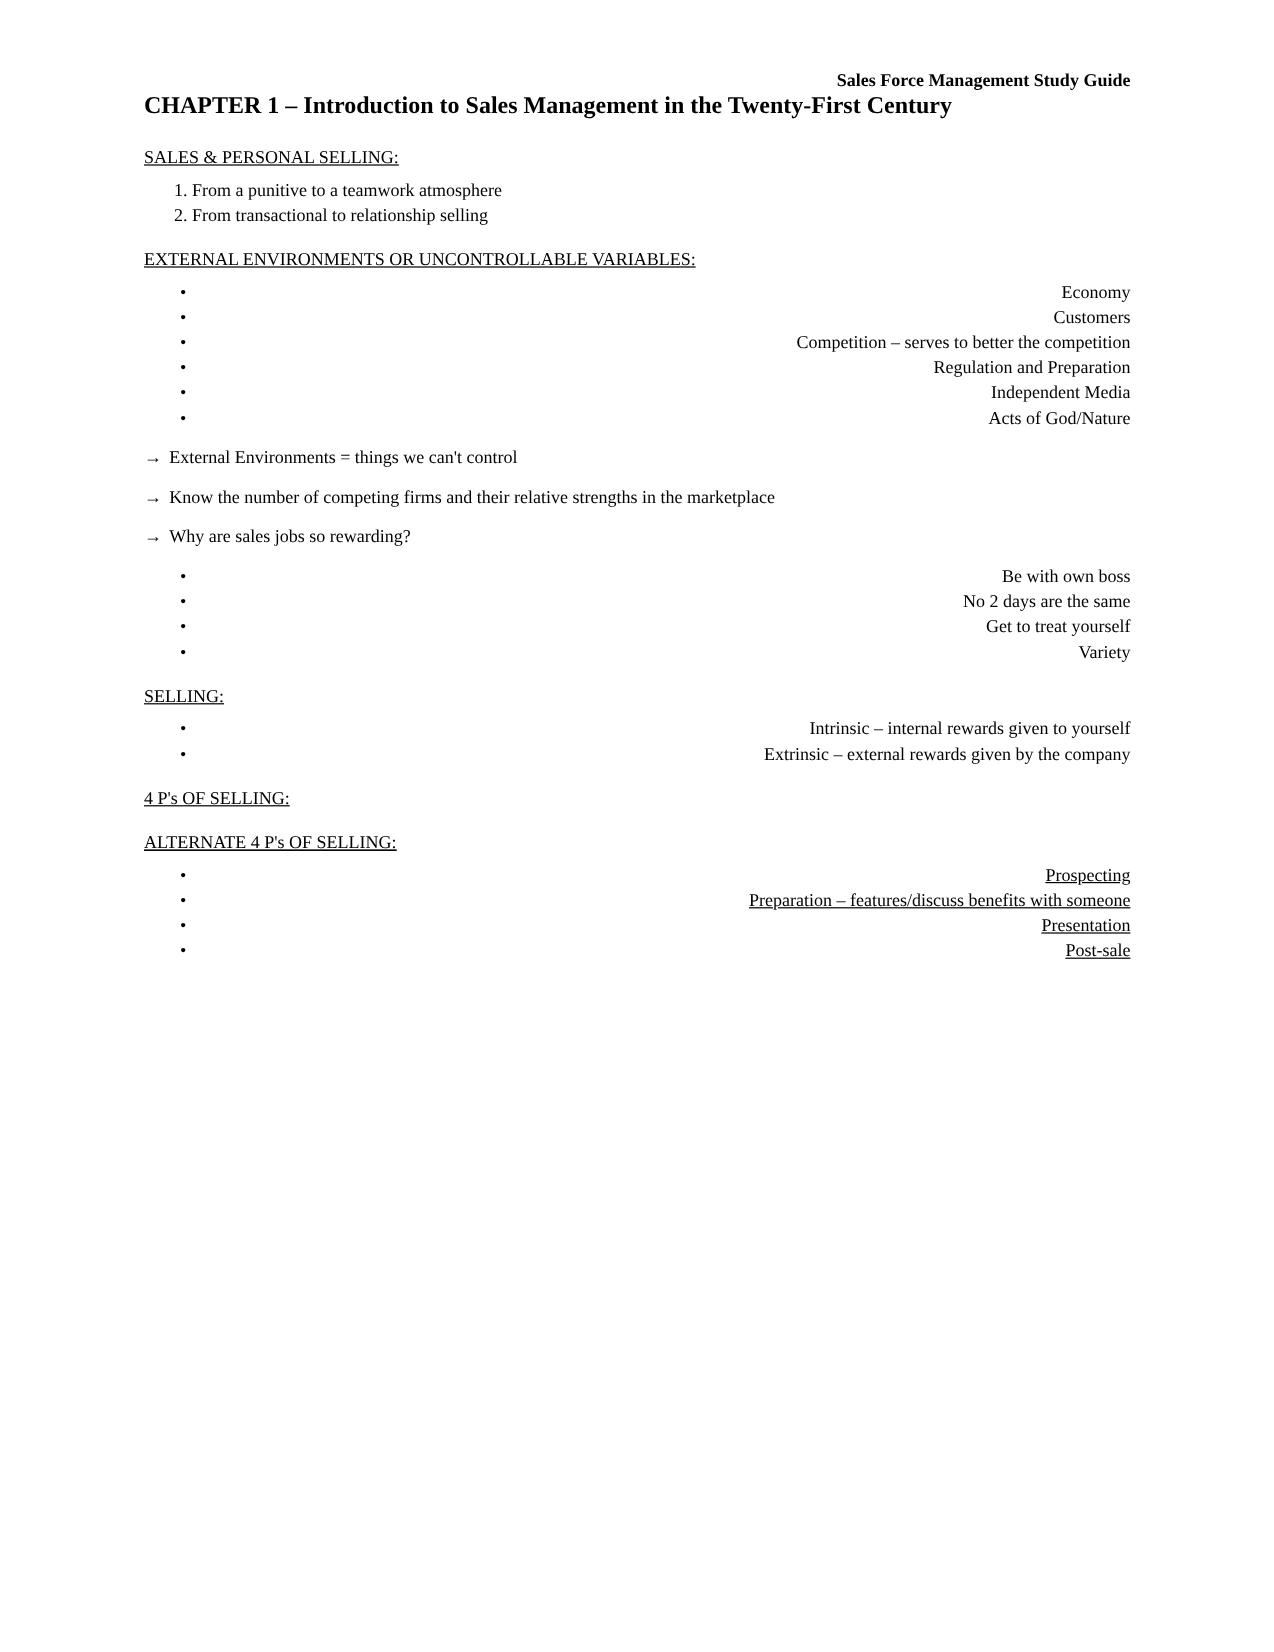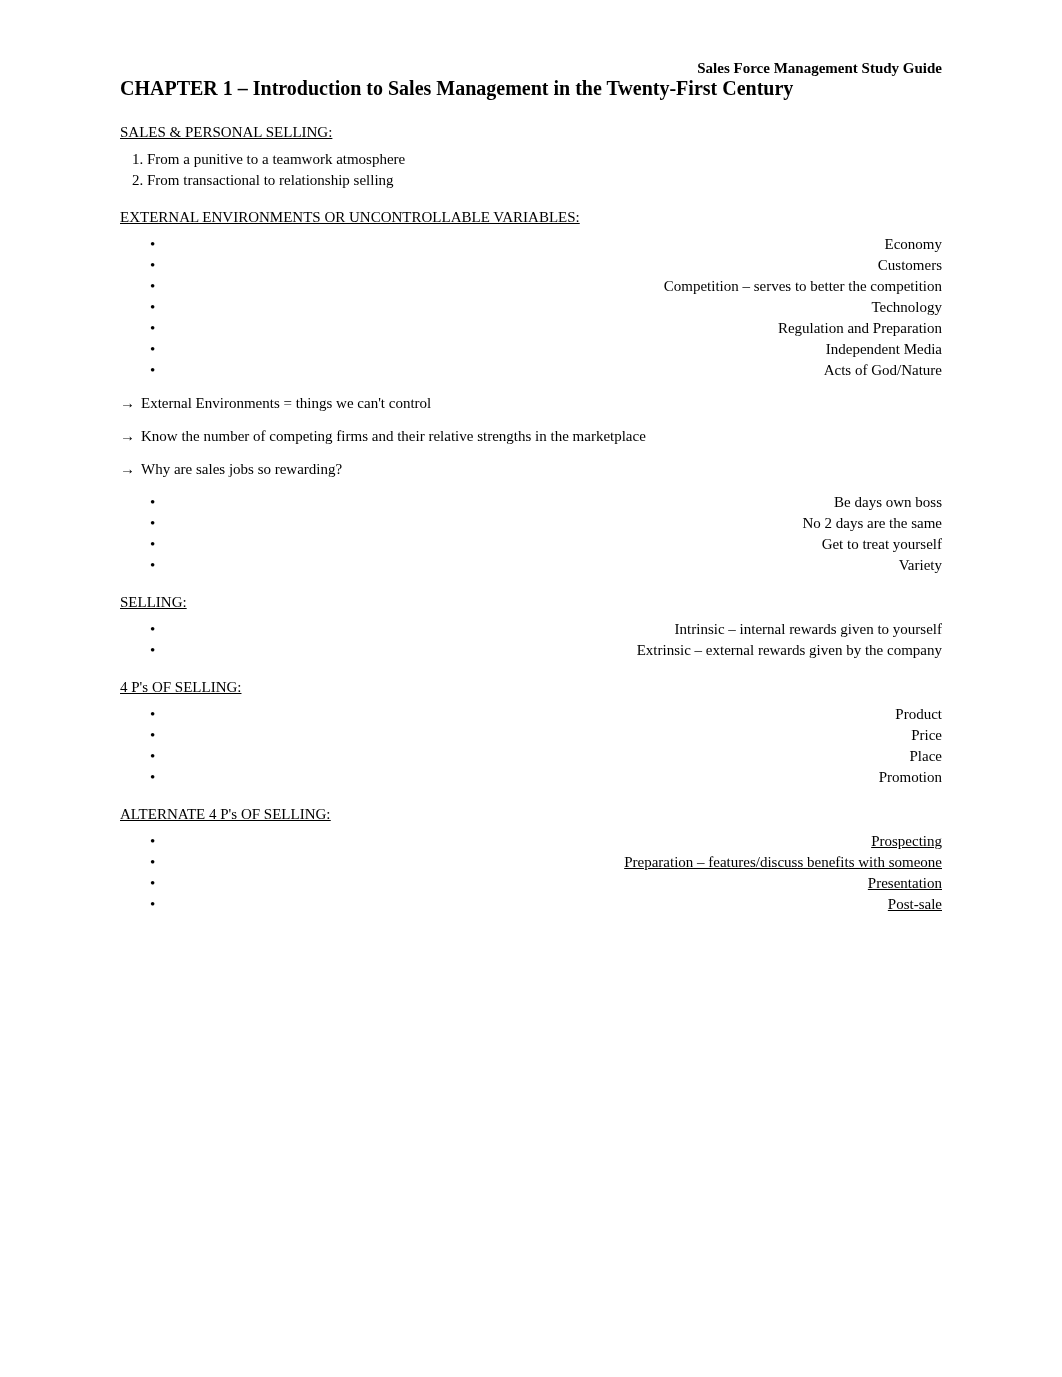--- a/index.html
+++ b/index.html
@@ -32,21 +32,21 @@
 
     .section-heading {
       font-size: 15px;
       font-weight: normal;
       text-decoration: underline;
       margin-bottom: 10px;
       margin-top: 20px;
     }
 
     ol {
-      margin-left: 27px;
+      margin-left: 40px;
       margin-bottom: 16px;
     }
 
     ol li {
       margin-bottom: 4px;
       font-size: 15px;
     }
 
     ul {
       list-style: none;
@@ -107,21 +107,20 @@
     <li>From transactional to relationship selling</li>
   </ol>
 </div>
 
 <div class="section-block">
   <div class="section-heading">EXTERNAL ENVIRONMENTS OR UNCONTROLLABLE VARIABLES:</div>
   <ul>
     <li>Economy</li>
     <li>Customers</li>
     <li>Competition – serves to better the competition</li>
-    <li>Technology</li>
     <li>Regulation and Preparation</li>
     <li>Independent Media</li>
     <li>Acts of God/Nature</li>
   </ul>
 </div>
 
 <div class="arrow-item">
   <span class="arrow">→</span>
   <span class="arrow-text">External Environments = things we can't control</span>
 </div>
@@ -129,42 +128,36 @@
 <div class="arrow-item">
   <span class="arrow">→</span>
   <span class="arrow-text">Know the number of competing firms and their relative strengths in the marketplace</span>
 </div>
 
 <div class="arrow-item">
   <span class="arrow">→</span>
   <span class="arrow-text">Why are sales jobs so rewarding?</span>
 </div>
 <ul>
-  <li>Be days own boss</li>
+  <li>Be with own boss</li>
   <li>No 2 days are the same</li>
   <li>Get to treat yourself</li>
   <li>Variety</li>
 </ul>
 
 <div class="section-block" style="margin-top: 16px;">
   <div class="section-heading">SELLING:</div>
   <ul>
     <li>Intrinsic – internal rewards given to yourself</li>
     <li>Extrinsic – external rewards given by the company</li>
   </ul>
 </div>
 
 <div class="section-block" style="margin-top: 16px;">
   <div class="section-heading">4 P's OF SELLING:</div>
-  <ul>
-    <li>Product</li>
-    <li>Price</li>
-    <li>Place</li>
-    <li>Promotion</li>
-  </ul>
 </div>
 
 <div class="section-block" style="margin-top: 4px; text-decoration: underline;">
   <div class="section-heading">ALTERNATE 4 P's OF SELLING:</div>
   <ul>
     <li>Prospecting</li>
     <li>Preparation – features/discuss benefits with someone</li>
     <li>Presentation</li>
     <li>Post-sale</li>
   </ul>

